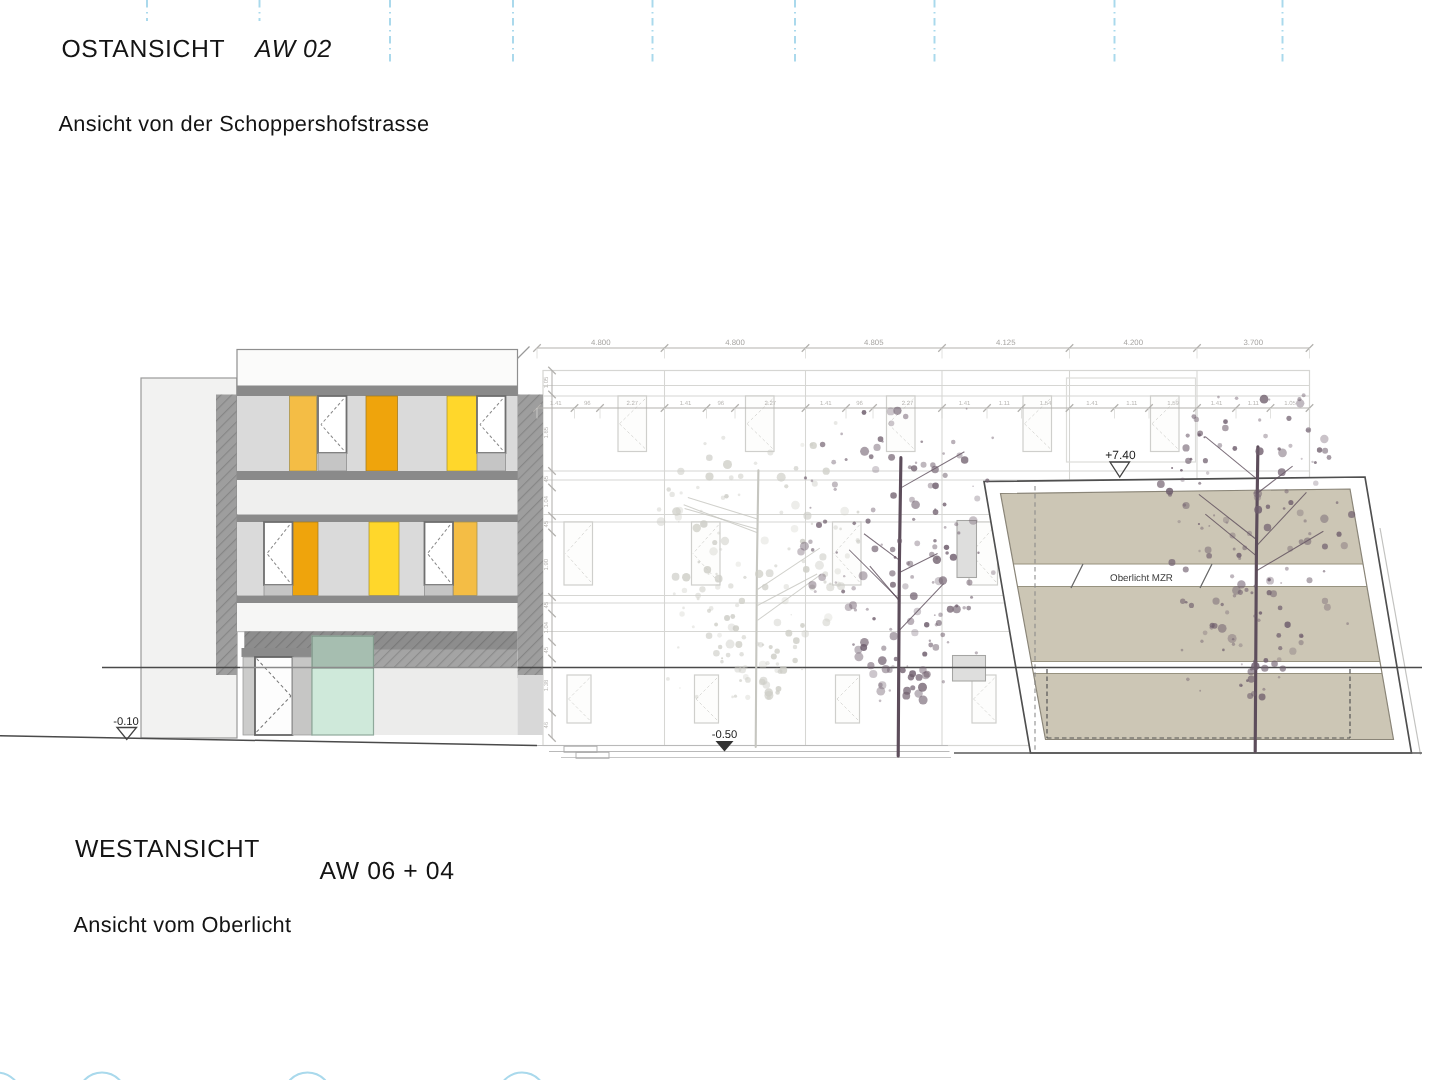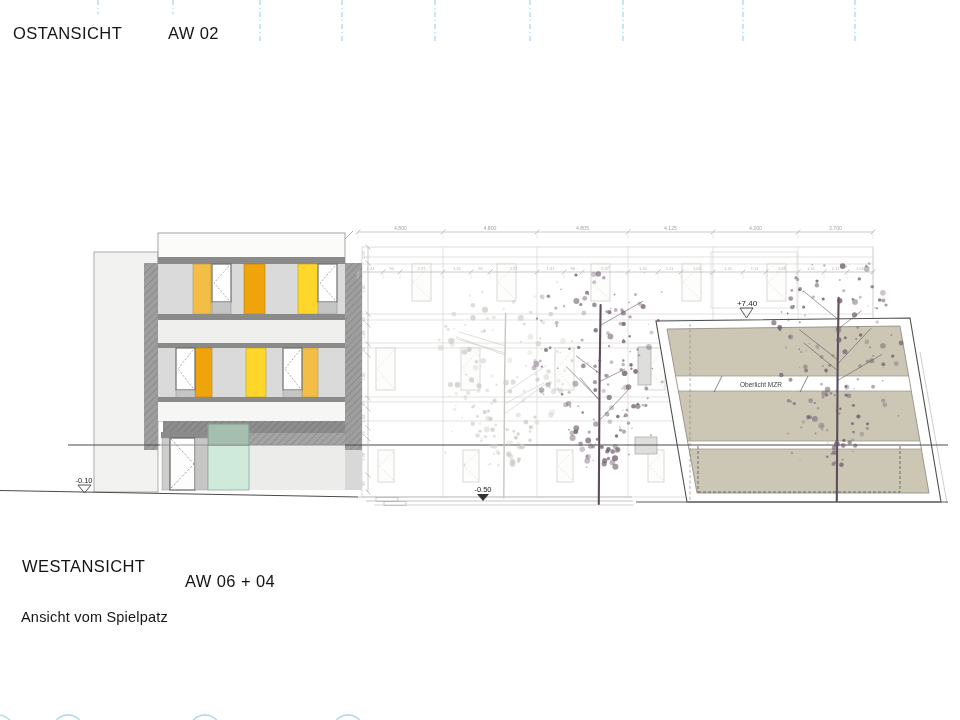--- a/index.html
+++ b/index.html
@@ -1,36 +1,37 @@
 <!DOCTYPE html>
 <html><head>
 <meta charset="utf-8">
 <style>
   html,body{margin:0;padding:0;background:#ffffff;}
   .sheet{position:relative;width:960px;height:720px;background:#fff;overflow:hidden;
          font-family:"Liberation Sans",sans-serif;}
   .sheet svg{position:absolute;left:0;top:0;font-family:"Liberation Sans",sans-serif;}
-  .ttl{position:absolute;color:#141414;white-space:nowrap;}
+  .ttl{position:absolute;color:#141414;white-space:nowrap;margin-left:28px;}
   .h1{font-size:16.5px;letter-spacing:.4px;}
   .h2{font-size:14.5px;letter-spacing:.2px;}
-  #t-head{left:13px;top:24px;}  #t-code{left:168px;top:24px;}
+  #t-head{left:13px;top:24px;}  #t-code{left:142px;top:24px;font-style:italic;}
   #t-sub{left:11px;top:75px;}
   #b-head{left:22px;top:557px;} #b-code{left:185px;top:572px;text-align:right;}
   #b-sub{left:21px;top:609px;}
 </style>
 </head>
 <body>
 
 <div class="sheet">
 
   <span class="ttl h1" id="t-head">OSTANSICHT</span>
   <span class="ttl h1" id="t-code">AW 02</span>
+  <span class="ttl h2" id="t-sub">Ansicht von der Schoppershofstrasse</span>
   <span class="ttl h1" id="b-head">WESTANSICHT</span>
   <span class="ttl h1" id="b-code">AW 06 + 04</span>
-  <span class="ttl h2" id="b-sub">Ansicht vom Spielpatz</span>
+  <span class="ttl h2" id="b-sub">Ansicht vom Oberlicht</span>
 
   <svg width="960" height="720" viewBox="0 0 960 720">
     <defs>
       <pattern id="hatch" width="5" height="5" patternUnits="userSpaceOnUse" patternTransform="rotate(45)">
         <line x1="0" y1="0" x2="0" y2="5" stroke="rgba(50,50,50,0.22)" stroke-width="1.6"></line>
       </pattern>
       <clipPath id="slopeClip">
         <polygon points="667,329 900,326 929,493 697,493"></polygon>
       </clipPath>
     </defs>

